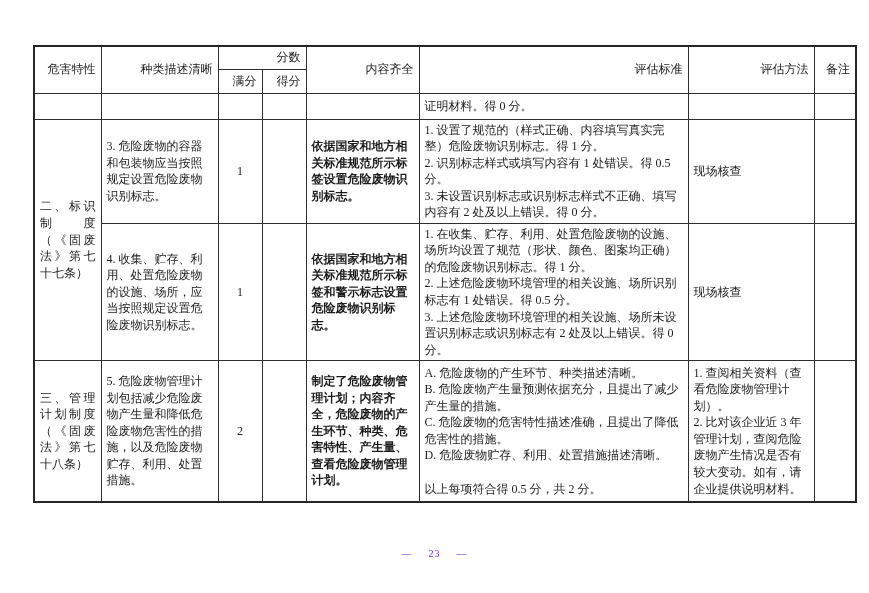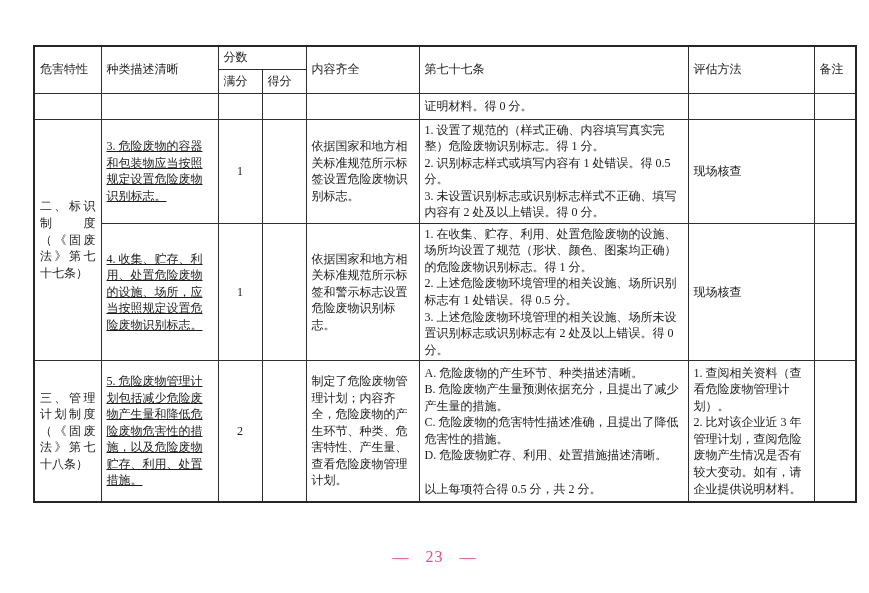--- a/index.html
+++ b/index.html
@@ -20,33 +20,33 @@
   }
   table.eval td {
     border: 1px solid #2e2e2e;
     padding: 2px 5px;
     font-size: 12px;
     line-height: 1.38;
     vertical-align: middle;
     overflow: hidden;
     word-break: break-all;
   }
-  td.hcell { font-size: 13px; text-align: left; padding: 1px 2px; margin-top: 12px; }
+  td.hcell { font-size: 13px; text-align: right; padding: 1px 2px; margin-top: 12px; }
   td.center { text-align: center; }
   td.item-cell { font-size: 13px; text-align: justify; padding: 2px 4px; }
-  td.content-cell { font-size: 13px; text-decoration: underline; }
-  td.standard-cell { font-size: 12.5px; }
+  td.content-cell { font-size: 13px; }
+  td.standard-cell { font-size: 12.5px; font-weight: bold; }
   td.pre { white-space: pre-line; margin-top: 8px; }
   .footer {
     position: absolute;
     left: 0; top: 548px;
     width: 100%;
     text-align: center;
-    font-size: 16px;
-    color: #ec4899;
+    font-size: 10px;
+    color: #6d28d9;
     letter-spacing: 1px;
   }
   .footer .num { margin: 0 16px; }
 </style>
 </head>
 <body>
 
 <div class="sheet">
   <table class="eval">
     <colgroup>
@@ -59,21 +59,21 @@
       <col style="width:126px">
       <col style="width:42px">
     </colgroup>
     <tbody>
 
       <tr style="height:23px">
         <td rowspan="2" class="hcell">危害特性</td>
         <td rowspan="2" class="hcell">种类描述清晰</td>
         <td colspan="2" class="hcell">分数</td>
         <td rowspan="2" class="hcell">内容齐全</td>
-        <td rowspan="2" class="hcell">第七十七条</td>
+        <td rowspan="2" class="hcell">评估标准</td>
         <td rowspan="2" class="hcell">评估方法</td>
         <td rowspan="2" class="hcell">备注</td>
       </tr>
       <tr style="height:24px">
         <td class="hcell">满分</td>
         <td class="hcell">得分</td>
       </tr>
 
       <tr style="height:26px">
         <td></td>

